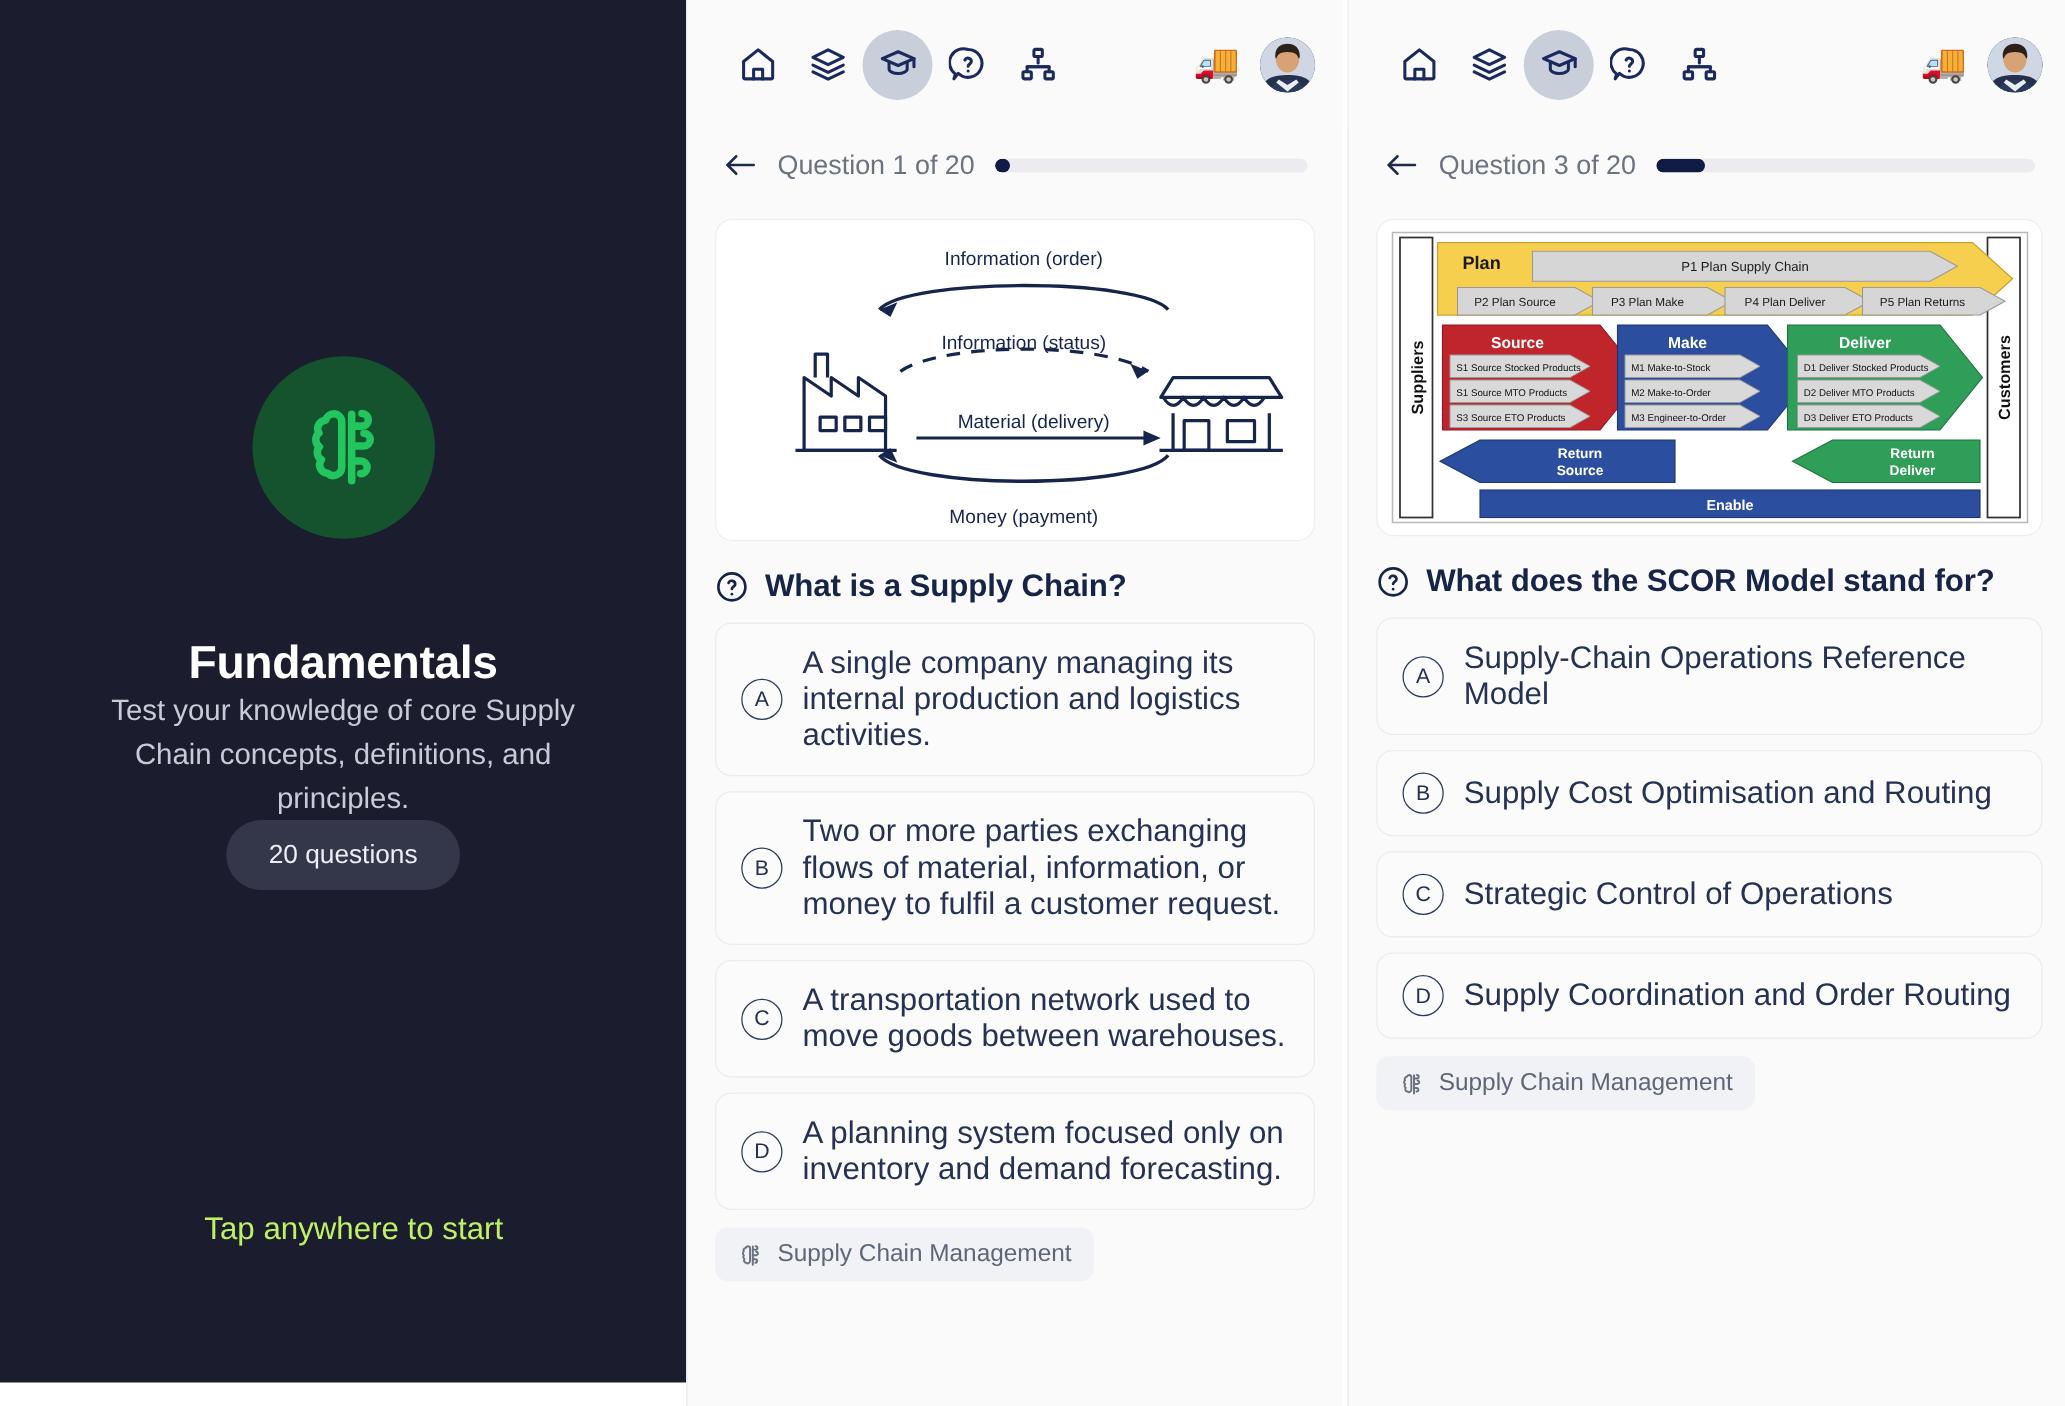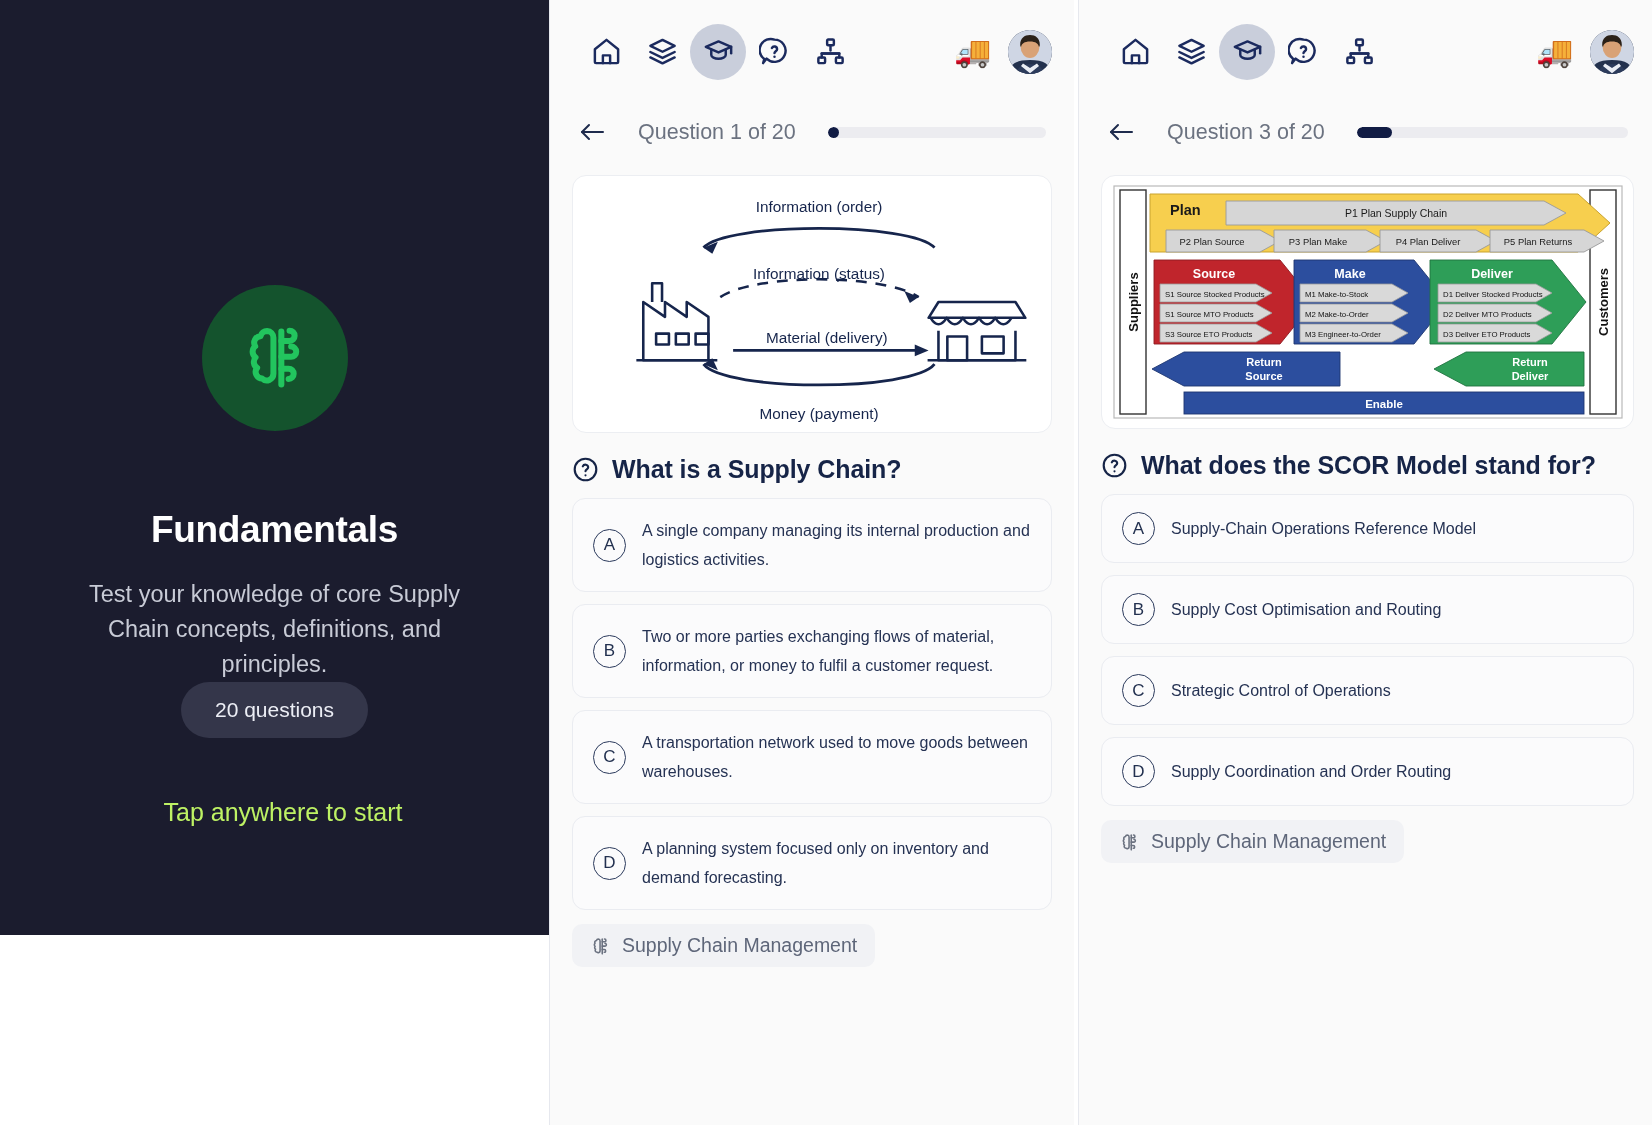--- a/index.html
+++ b/index.html
@@ -6,42 +6,41 @@
   html, body {
     width: 1652px; height: 1125px;
     font-family: "Liberation Sans", sans-serif;
     background: #ffffff;
     overflow: hidden;
   }
   .stage { position: relative; width: 1652px; height: 1125px; display: flex; background:#ffffff; }
 
   
   .panel-intro {
-    width: 549px; height: 935px;
+    width: 549px; height: 1106px;
     background: #1b1c2e;
     display: flex; flex-direction: column;
     align-items: center; justify-content: flex-start;
     position: relative; flex: 0 0 549px;
   }
   .intro-inner {
     margin-top: 285px;
     display: flex; flex-direction: column; align-items: center; width: 100%;
   }
   .brain-badge {
     width: 146px; height: 146px; border-radius: 50%;
     background: #14532d;
     display: flex; align-items: center; justify-content: center;
   }
   .brain-badge svg { width: 76px; height: 76px; display: block; }
   .intro-title {
     margin-top: 78px;
     font-size: 37px; font-weight: bold; color: #ffffff; letter-spacing: -0.3px;
   }
   .intro-desc {
-    margin-top: 26px;
     width: 430px; text-align: center;
     font-size: 23.5px; line-height: 35px; color: #c8cbd6; font-weight: 400;
   }
   .questions-pill {
     background: #34364a;
     color: #eceef5;
     font-size: 21px;
     padding: 16px 34px;
     border-radius: 32px;
   }
@@ -76,21 +75,21 @@
   .nav-right { margin-left: auto; display: flex; align-items: center; gap: 16px; }
   .forklift { font-size: 30px; line-height: 1; }
   .avatar {
     width: 44px; height: 44px; border-radius: 50%; overflow: hidden;
     background: #243047; display:block; position: relative;
   }
   .avatar svg { width: 44px; height: 44px; display:block; }
 
   
   .qhead {
-    display: flex; align-items: center; gap: 32px;
+    display: flex; align-items: center; gap: 16px;
     padding: 0 28px; height: 58px;
   }
   .back-arrow { width: 28px; height: 28px; display:flex; align-items:center; justify-content:center; }
   .back-arrow svg { width: 26px; height: 22px; }
   .qcounter { font-size: 21.5px; color: #6b7280; white-space: nowrap; }
   .progress-track {
     flex: 1; height: 11px; background: #ececf0; border-radius: 6px; overflow: hidden;
   }
   .progress-fill { height: 100%; background: #111c44; border-radius: 6px; }
 
@@ -118,21 +117,21 @@
     background: #fbfbfc; border: 1px solid #eaecf1; border-radius: 13px;
     display: flex; align-items: center; gap: 16px;
     padding: 17px 20px;
   }
   .ans-letter {
     flex: 0 0 33px; width: 33px; height: 33px; border-radius: 50%;
     border: 1.4px solid #2b3a5c; color: #22304f;
     display: flex; align-items: center; justify-content: center;
     font-size: 17px;
   }
-  .ans-text { font-size: 16px; line-height: 29px; color: #253253; }
+  .ans-text { font-size: 25px; line-height: 29px; color: #253253; }
 
   
   .tagrow { padding: 14px 22px 0 22px; }
   .tag {
     display: inline-flex; align-items: flex-end; gap: 11px;
     background: #f1f2f5; border-radius: 10px; padding: 10px 18px;
   }
   .tag svg { width: 21px; height: 21px; display:block; }
   .tag span { font-size: 19.5px; color: #5e6679; }
 

